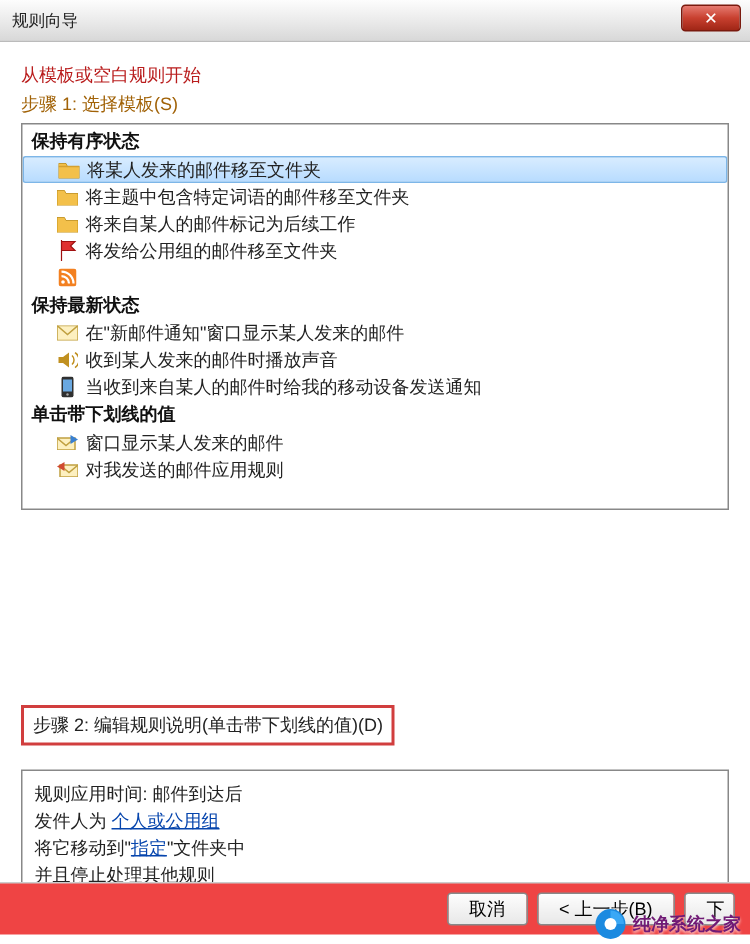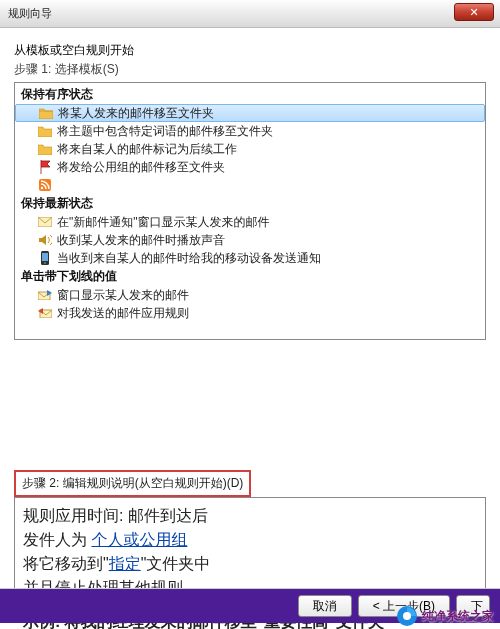--- a/index.html
+++ b/index.html
@@ -1,40 +1,40 @@
 <!DOCTYPE html>
 <html><head>
   <meta charset="utf-8">
   <style>
     * { box-sizing: border-box; margin: 0; padding: 0; }
     body { font-family: "Microsoft YaHei", "SimSun", sans-serif; font-size: 12px; background: #fff; width: 500px; height: 629px; position: relative; overflow: hidden; }
     .titlebar { height: 28px; background: linear-gradient(180deg, #fdfdfd 0%, #ebebeb 50%, #d8d8d8 100%); border-bottom: 1px solid #bbb; display: flex; align-items: center; padding-left: 8px; position: relative; }
     .titlebar-text { font-size: 11px; color: #222; }
     .close-btn { position: absolute; right: 6px; top: 3px; width: 40px; height: 18px; background: linear-gradient(180deg, #e67a70 0%, #c8402f 50%, #a02616 100%); border: 1px solid #7a1a0e; border-radius: 3px; display: flex; align-items: center; justify-content: center; color: #fff; font-size: 11px; cursor: pointer; }
     .content { padding: 14px 14px 10px 14px; }
-    .subtitle { font-size: 12px; color: #000000; margin-bottom: 2px; }
-    .step1-label { font-size: 12px; color: #404040; margin-bottom: 4px; }
+    .subtitle { font-size: 12px; color: #b91c1c; margin-bottom: 2px; }
+    .step1-label { font-size: 12px; color: #a16207; margin-bottom: 4px; }
     .listbox { border: 1px solid #888; height: 258px; overflow: auto; padding: 2px 0; }
     .group-header { font-weight: bold; font-size: 12px; padding: 1px 6px; color: #111; }
     .list-item { display: flex; align-items: center; padding: 1px 4px 1px 22px; height: 18px; font-size: 12px; color: #222; cursor: pointer; position: relative; }
     .list-item.selected { background: linear-gradient(180deg, #d8ecff 0%, #b8dcff 100%); border: 1px solid #7db6e8; border-radius: 2px; }
     .icon { width: 16px; height: 14px; margin-right: 4px; display: inline-flex; align-items: center; justify-content: center; flex-shrink: 0; }
     .icon-folder svg { width: 14px; height: 12px; }
     .icon-flag svg { width: 12px; height: 14px; }
     .icon-rss svg { width: 12px; height: 12px; }
     .icon-mail svg { width: 14px; height: 10px; }
     .icon-sound svg { width: 14px; height: 12px; }
     .icon-mobile svg { width: 10px; height: 14px; }
     .icon-arrow svg { width: 14px; height: 10px; }
     .step2-box { border: 2px solid #d13e3e; margin-top: 130px; padding: 3px 6px; display: inline-block; }
     .step2-label { font-size: 12px; color: #222; }
-    .desc-box { border: 1px solid #888; margin-top: 0; padding: 6px 8px; height: 100px; font-size: 16px; color: #222; line-height: 1.5; }
+    .desc-box { border: 1px solid #888; margin-top: 16px; padding: 6px 8px; height: 100px; font-size: 12px; color: #222; line-height: 1.5; }
     .link { color: #0645ad; text-decoration: underline; cursor: pointer; }
     .example-label { font-weight: bold; margin-top: 10px; }
-    .button-row { position: absolute; bottom: 6px; left: 0; right: 0; padding: 6px 10px; background: #4c1d95; border-top: 1px solid #ccc; display: flex; align-items: center; justify-content: flex-end; gap: 6px; }
+    .button-row { position: absolute; bottom: 6px; left: 0; right: 0; padding: 6px 10px; background: #ef4444; border-top: 1px solid #ccc; display: flex; align-items: center; justify-content: flex-end; gap: 6px; }
     .btn { height: 22px; padding: 0 14px; background: linear-gradient(180deg, #fdfdfd 0%, #e8e8e8 100%); border: 1px solid #888; border-radius: 3px; font-size: 12px; cursor: pointer; }
     .btn.next { padding-right: 6px; }
     .watermark { position: absolute; bottom: 2px; right: 6px; display: flex; align-items: center; color: #701a75; font-size: 12px; font-weight: bold; text-shadow: 0 1px 2px rgba(255,255,255,0.8); pointer-events: none; }
     .watermark svg { margin-right: 4px; }
   </style>
 </head>
 <body>
 
 <div class="titlebar">
   <span class="titlebar-text">规则向导</span>
@@ -142,21 +142,21 @@
             <rect x="2" y="2" width="12" height="8" fill="#fdf0c0" stroke="#c0a040"></rect>
             <path d="M2 2 L8 7 L14 2" fill="none" stroke="#c0a040"></path>
             <path d="M5 0 L0 3 L5 6 Z" fill="#d04a30"></path>
           </svg>
         </span>
       <span>对我发送的邮件应用规则</span>
     </div>
   </div>
 
   <div class="step2-box">
-    <span class="step2-label">步骤 2: 编辑规则说明(从空白规则开始)(D)</span>
+    <span class="step2-label">步骤 2: 编辑规则说明(单击带下划线的值)(D)</span>
   </div>
 
   <div class="desc-box">
     <div>规则应用时间: 邮件到达后</div>
     <div>
       <span>发件人为 </span><span class="link">个人或公用组</span>
     </div>
     <div>
       <span>将它移动到"</span><span class="link">指定</span><span>"文件夹中</span>
     </div>

